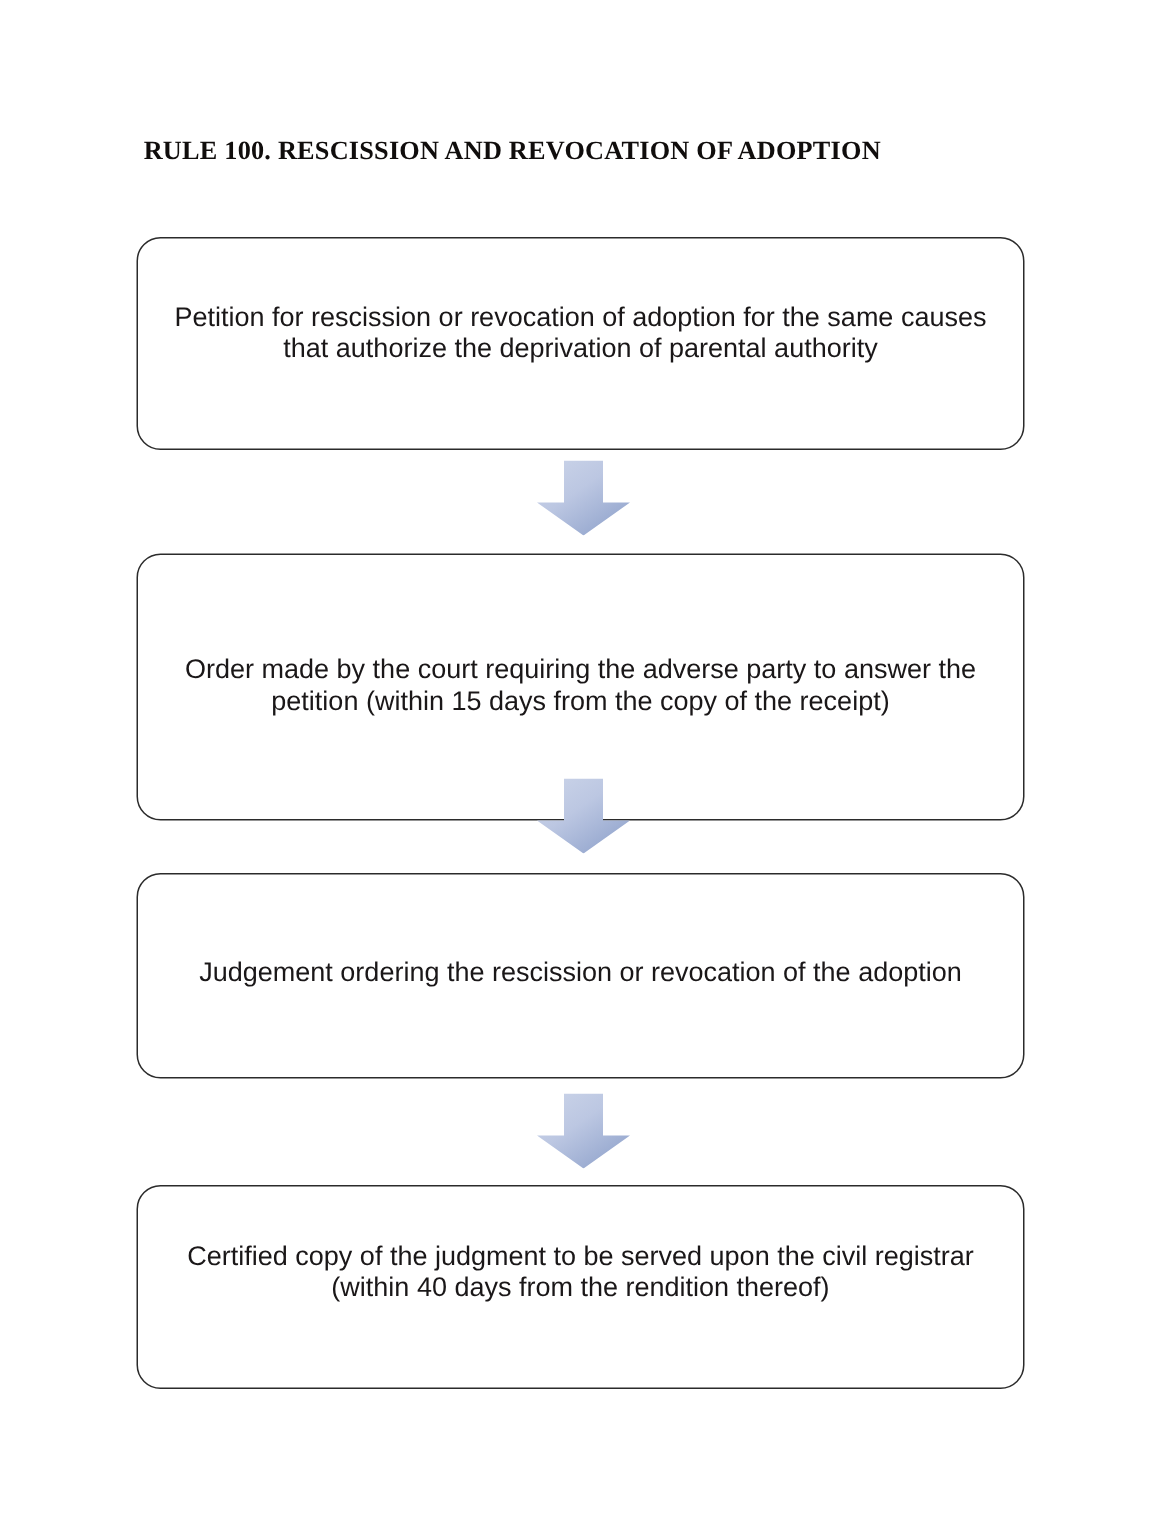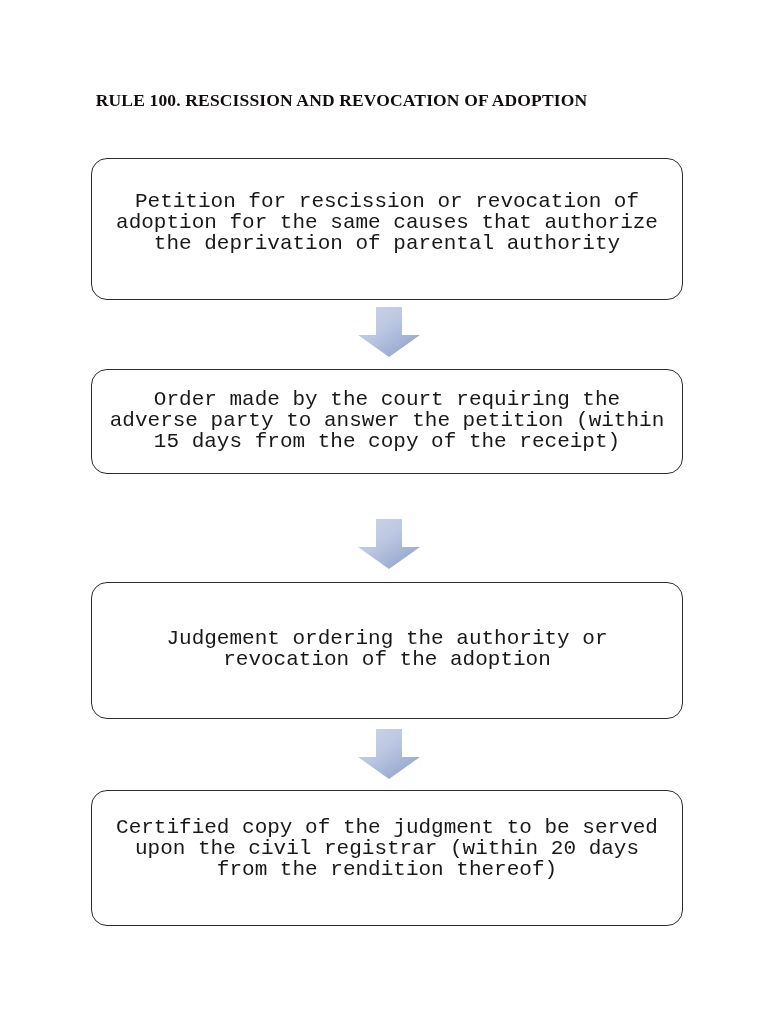--- a/index.html
+++ b/index.html
@@ -49,34 +49,34 @@
     border: 1.4px solid #2b2b2b;
     border-radius: 16px;
     display: flex;
     align-items: center;
     justify-content: center;
   }
 
   .flow-box .box-text {
     width: 100%;
     text-align: center;
-    font-family: Liberation Mono, monospace;
-    font-size: 21px;
+    font-family: Liberation Sans, sans-serif;
+    font-size: 18px;
     line-height: 21px;
     color: #1a1718;
     padding: 0 14px;
     box-sizing: border-box;
     white-space: pre-line;
   }
 
   
   #box-1 { top: 158px;  height: 142px; }
   #box-1 .box-text { transform: translateY(-7px); }
 
-  #box-2 { top: 369px;  height: 105px; }
+  #box-2 { top: 369px;  height: 178px; }
   #box-2 .box-text { transform: translateY(-1px); }
 
   #box-3 { top: 582px;  height: 137px; }
   #box-3 .box-text { transform: translateY(-2px); }
 
   #box-4 { top: 790px;  height: 136px; }
   #box-4 .box-text { transform: translateY(-10px); }
 
   
   .flow-arrow {
@@ -126,33 +126,33 @@
           <stop offset="0%" stop-color="#ccd5e9"></stop>
           <stop offset="45%" stop-color="#bcc7e2"></stop>
           <stop offset="100%" stop-color="#8fa2cb"></stop>
         </linearGradient>
       </defs>
       <polygon points="19,0 45,0 45,28 63,28 32,50 1,28 19,28" fill="url(#arrowGrad2)"></polygon>
     </svg>
   </div>
 
   <div class="flow-box" id="box-3">
-    <div class="box-text">Judgement ordering the authority or revocation of the adoption</div>
+    <div class="box-text">Judgement ordering the rescission or revocation of the adoption</div>
   </div>
 
   <div class="flow-arrow" id="arrow-3">
     <svg viewBox="0 0 64 50" xmlns="http://www.w3.org/2000/svg" aria-hidden="true">
       <defs>
         <linearGradient id="arrowGrad3" x1="0" y1="0" x2="0.85" y2="1">
           <stop offset="0%" stop-color="#ccd5e9"></stop>
           <stop offset="45%" stop-color="#bcc7e2"></stop>
           <stop offset="100%" stop-color="#8fa2cb"></stop>
         </linearGradient>
       </defs>
       <polygon points="19,0 45,0 45,28 63,28 32,50 1,28 19,28" fill="url(#arrowGrad3)"></polygon>
     </svg>
   </div>
 
   <div class="flow-box" id="box-4">
-    <div class="box-text">Certified copy of the judgment to be served upon the civil registrar (within 20 days from the rendition thereof)</div>
+    <div class="box-text">Certified copy of the judgment to be served upon the civil registrar (within 40 days from the rendition thereof)</div>
   </div>
 
 </div>
 
 </body></html>

